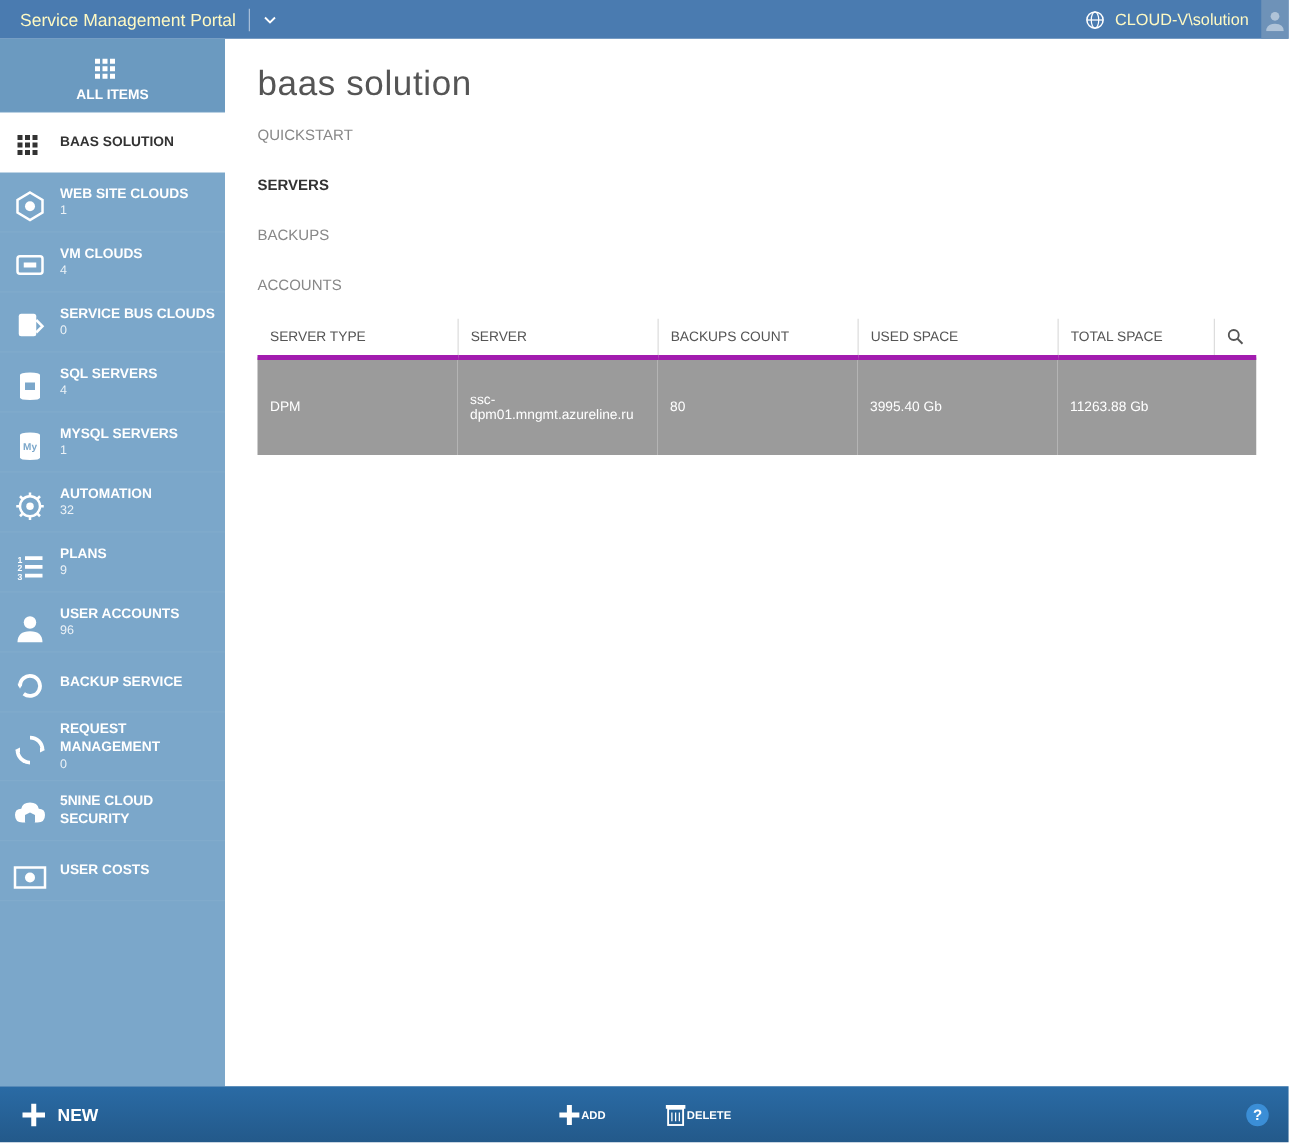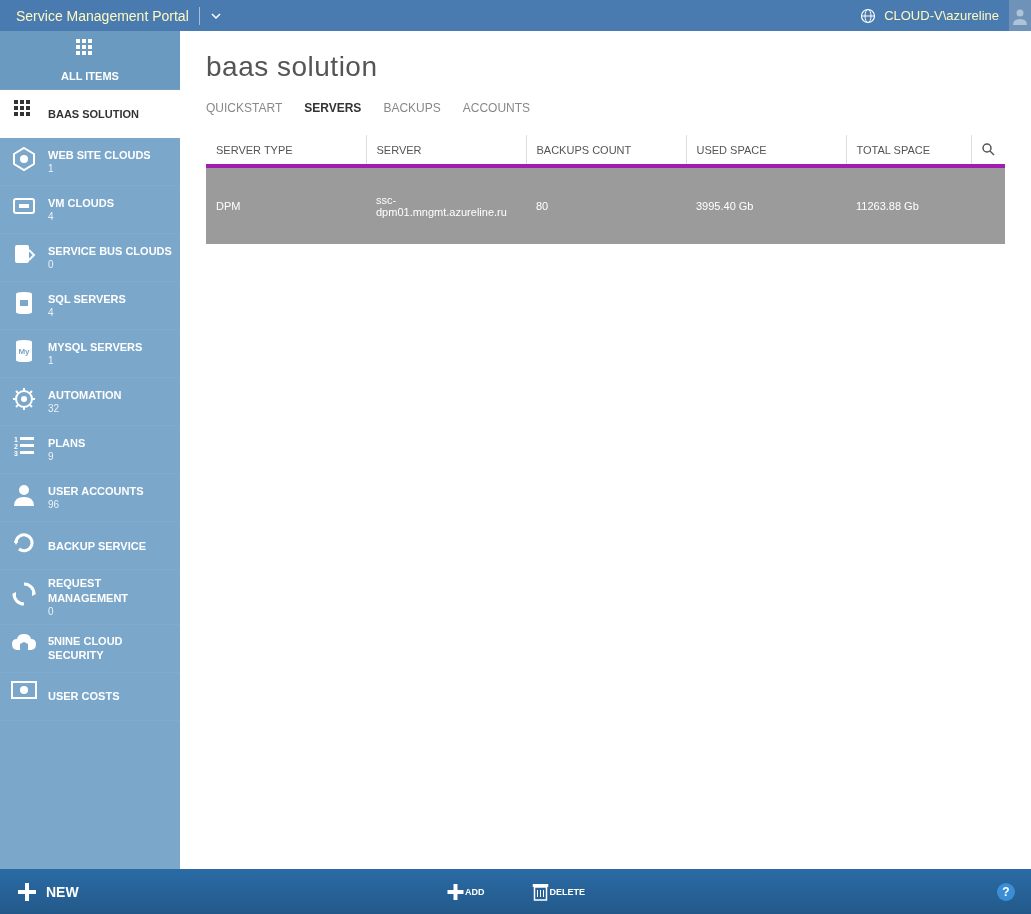--- a/index.html
+++ b/index.html
@@ -70,21 +70,21 @@
       color: #333;
     }
     .sidebar-item.alt {
       background: #6b9ac0;
       flex-direction: column;
     }
     .sidebar-item .icon-wrap {
       width: 32px;
       height: 32px;
       display: flex;
-      align-items: flex-start;
+      align-items: flex-end;
       justify-content: center;
       margin-right: 8px;
       flex-shrink: 0;
     }
     .sidebar-item .label-wrap {
       display: flex;
       flex-direction: column;
       line-height: 1.3;
     }
     .sidebar-item .count {
@@ -105,20 +105,21 @@
       color: #555;
       margin-bottom: 18px;
       letter-spacing: 0.5px;
     }
     .tabs {
       display: flex;
       gap: 22px;
       margin-bottom: 16px;
       font-size: 12px;
       color: #888;
+      flex-direction: column;
     }
     .tabs .tab {
       cursor: pointer;
       padding-bottom: 4px;
     }
     .tabs .tab.active {
       color: #333;
       font-weight: 600;
     }
 
@@ -196,21 +197,21 @@
       </svg>
   </span>
   <span class="spacer"></span>
   <span class="globe">
     <svg width="16" height="16" viewBox="0 0 16 16">
         <circle cx="8" cy="8" r="6.5" stroke="#fff" stroke-width="1.2" fill="none"></circle>
         <ellipse cx="8" cy="8" rx="3" ry="6.5" stroke="#fff" stroke-width="1" fill="none"></ellipse>
         <line x1="1.5" y1="8" x2="14.5" y2="8" stroke="#fff" stroke-width="1"></line>
       </svg>
   </span>
-  <span class="user-name">CLOUD-V\azureline</span>
+  <span class="user-name">CLOUD-V\solution</span>
   <span class="avatar">
     <svg width="18" height="18" viewBox="0 0 18 18">
         <circle cx="9" cy="6" r="3.5" fill="#cbd8e6"></circle>
         <path d="M2 18 Q2 12 9 12 Q16 12 16 18 Z" fill="#cbd8e6"></path>
       </svg>
   </span>
 </div>
 
 <div class="layout">
 

